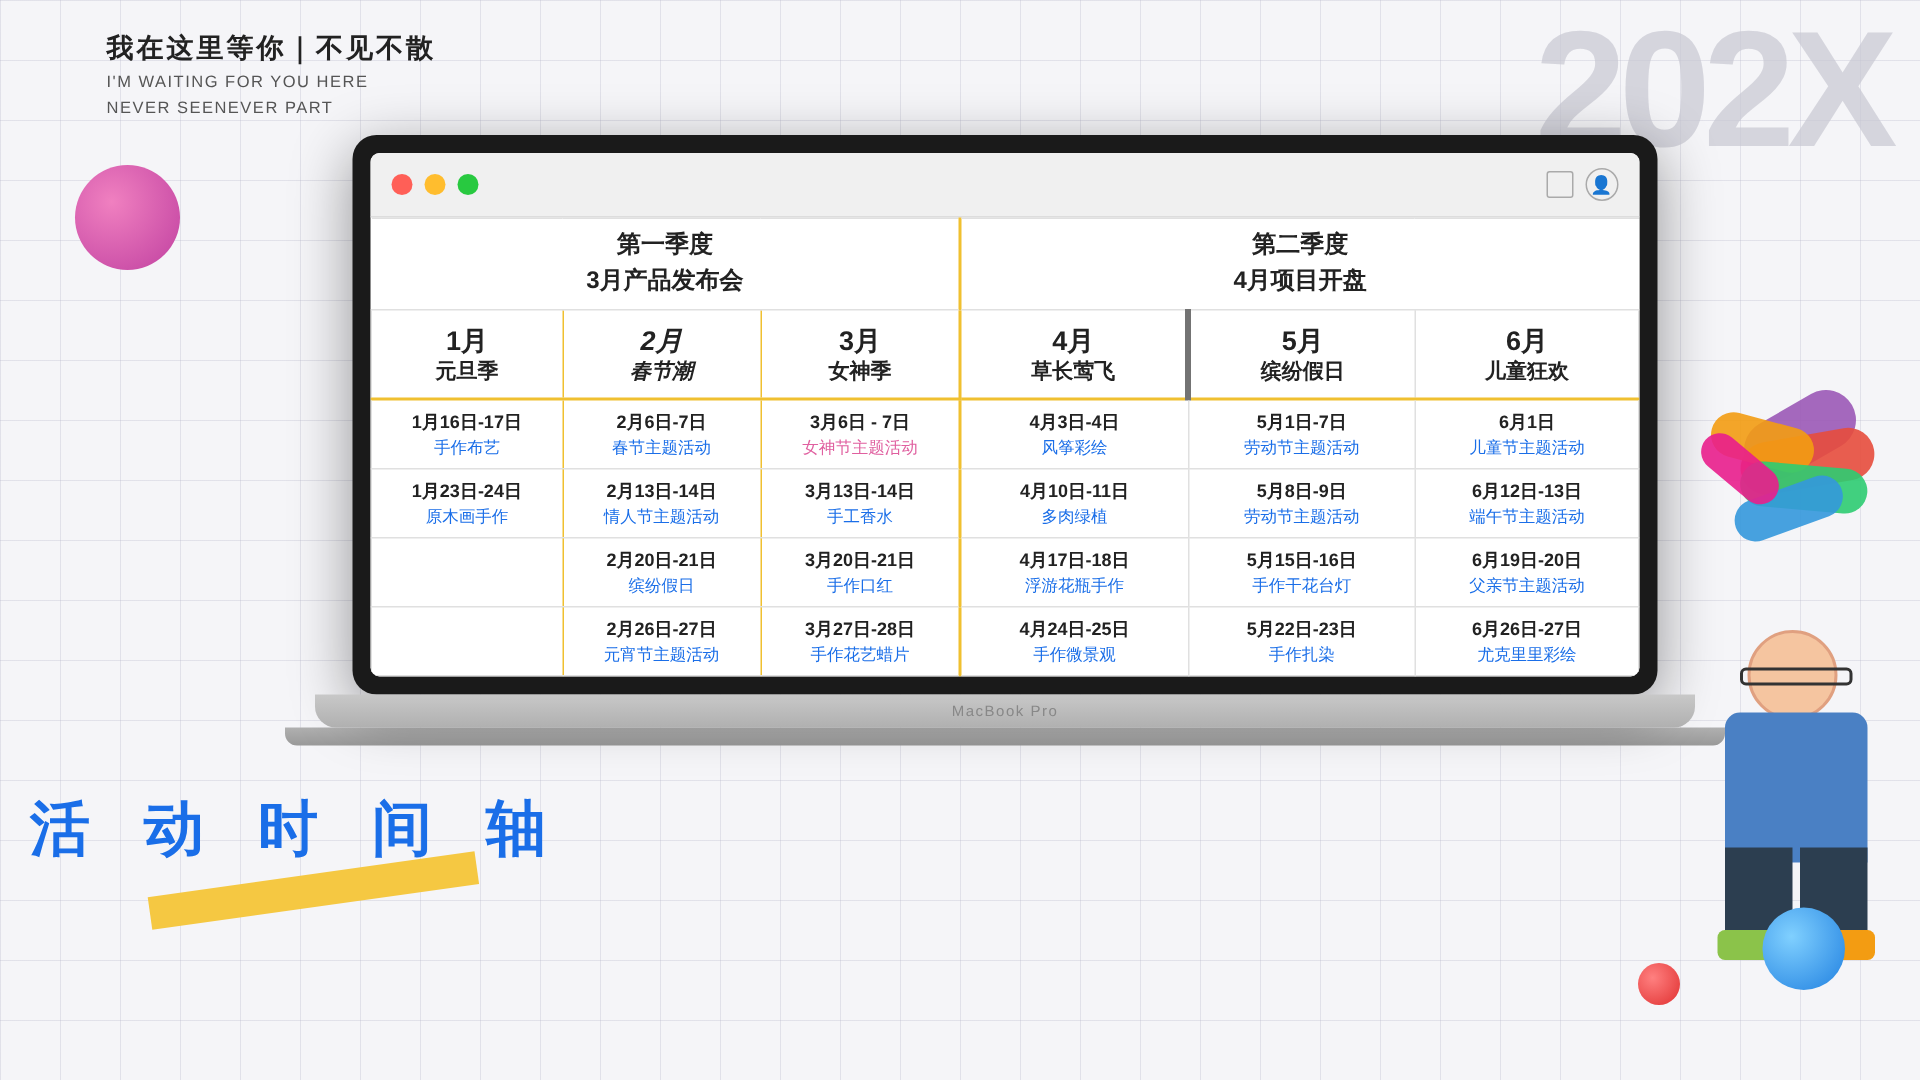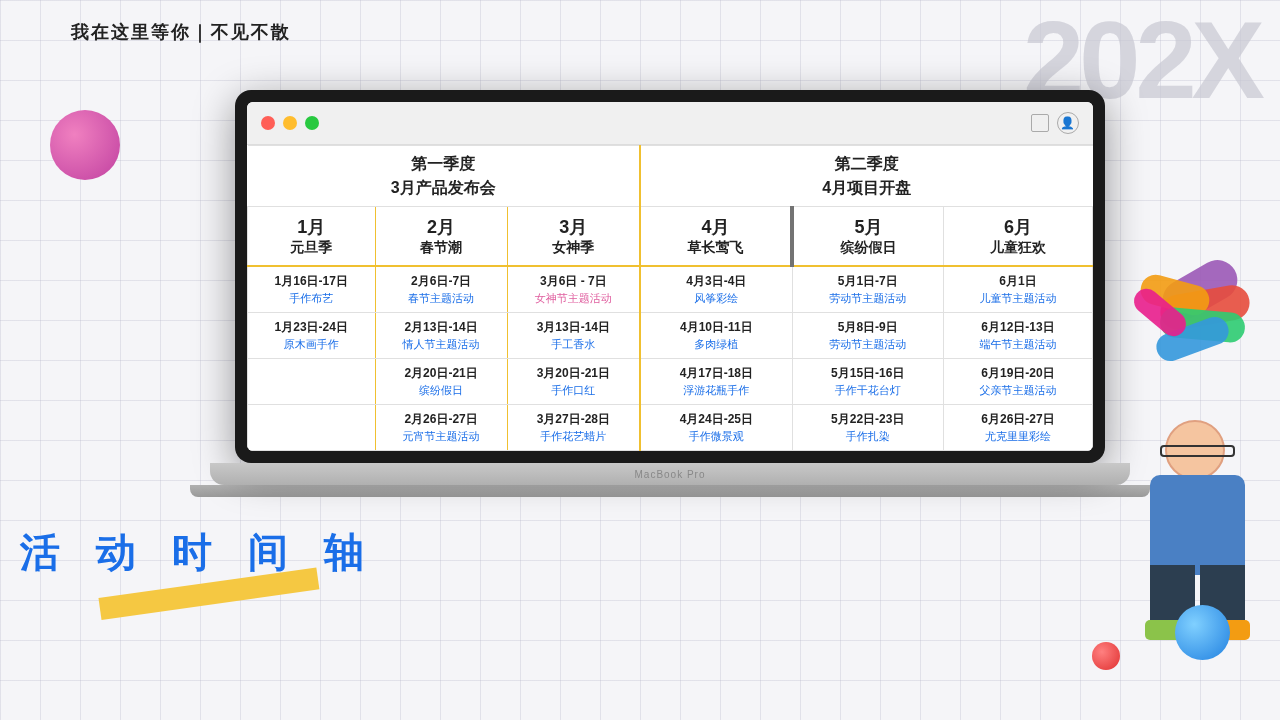--- a/index.html
+++ b/index.html
@@ -301,20 +301,24 @@
       height: 28px;
       border-radius: 50%;
       background: radial-gradient(circle at 35% 35%, #ff8080, #e03030);
     }
   </style>
 </head>
 <body>
 
 <div class="top-left-text">
   <div class="chinese">我在这里等你｜不见不散</div>
+  <div class="english">
+    <span>I'M WAITING FOR YOU HERE</span><br>
+    <span>NEVER SEENEVER PART</span>
+  </div>
 </div>
 
 <div class="top-right-year">202X</div>
 
 <div class="pink-ball"></div>
 
 <div class="activity-mainline">
   <div class="cn-text">活 动 时 间 轴</div>
 </div>
 
@@ -348,21 +352,21 @@
               <div>第二季度</div>
               <div>4月项目开盘</div>
             </td>
           </tr>
 
           <tr class="month-header-row">
             <td style="border-right:1px solid #f0c030;">
               <span class="month-name">1月</span>
               <span class="month-sub">元旦季</span>
             </td>
-            <td style="border-right:1px solid #f0c030;">
+            <td style="border-right:1px solid #f0c030;font-style:italic;">
               <span class="month-name">2月</span>
               <span class="month-sub">春节潮</span>
             </td>
             <td style="border-right:2px solid #f0c030;">
               <span class="month-name">3月</span>
               <span class="month-sub">女神季</span>
             </td>
             <td style="border-right:4px solid #737373;">
               <span class="month-name">4月</span>
               <span class="month-sub">草长莺飞</span>

